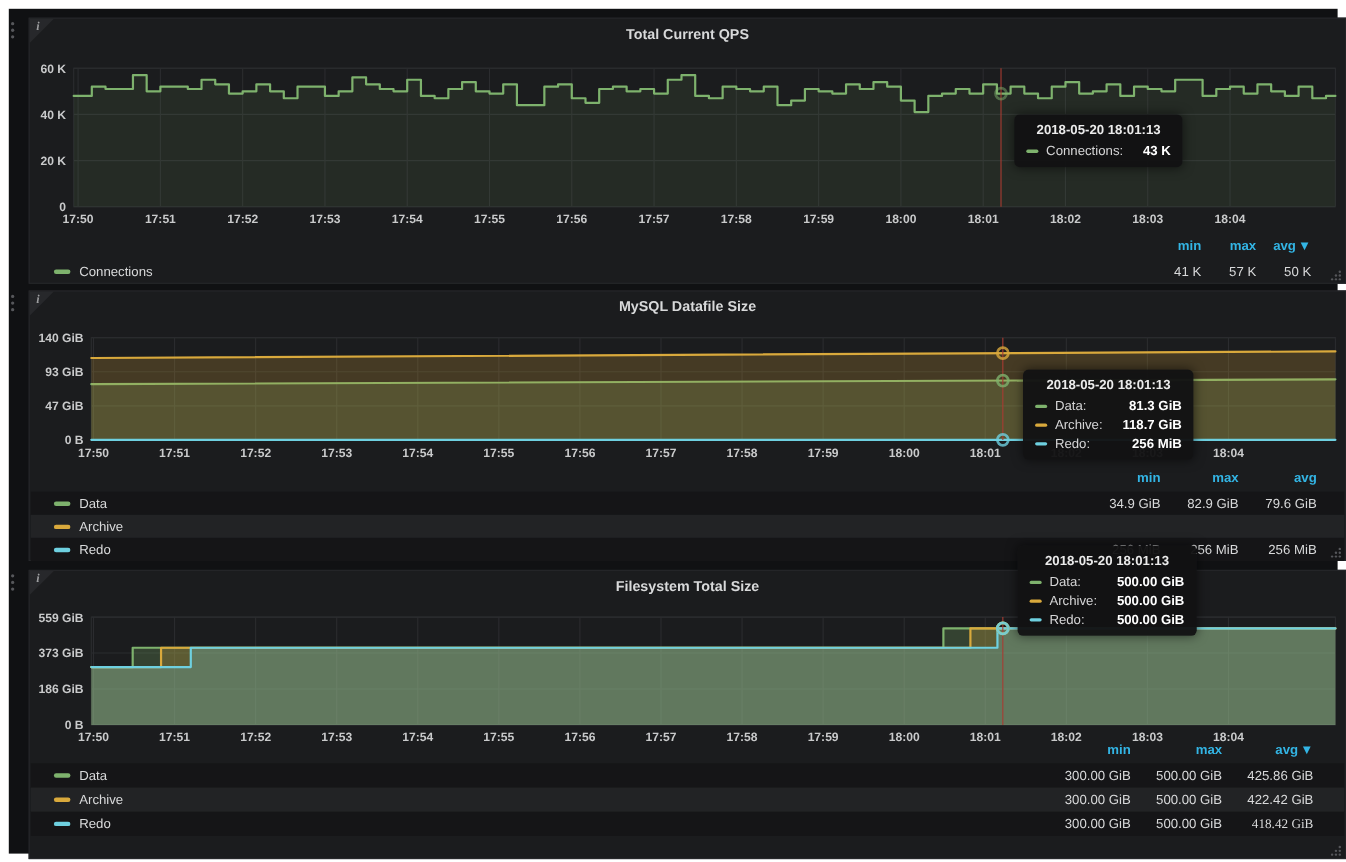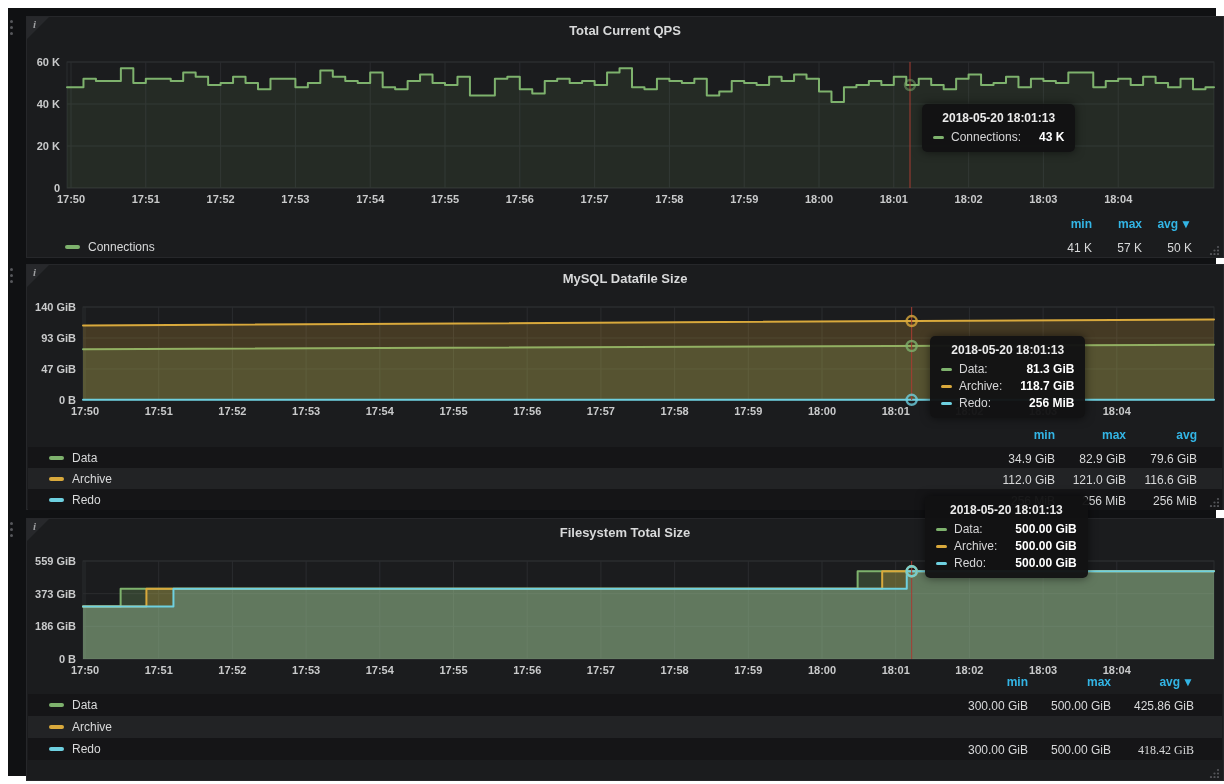--- a/index.html
+++ b/index.html
@@ -90,21 +90,21 @@
         <text x="642.4" y="186" text-anchor="middle" class="tick">17:58</text>
         <text x="717.1999999999999" y="186" text-anchor="middle" class="tick">17:59</text>
         <text x="792" y="186" text-anchor="middle" class="tick">18:00</text>
         <text x="866.8" y="186" text-anchor="middle" class="tick">18:01</text>
         <text x="941.5999999999999" y="186" text-anchor="middle" class="tick">18:02</text>
         <text x="1016.4" y="186" text-anchor="middle" class="tick">18:03</text>
         <text x="1091.2" y="186" text-anchor="middle" class="tick">18:04</text>
       </svg>
     <div class="legend">
         <div class="lg-head" style="right: 31px; top: 197px;"><span style="width: 50px;">min</span><span style="width: 50px;">max</span><span style="width: 50px;">avg<span class="caret">▼</span></span></div>
-        <div class="lg-label" style="left: 38px; top: 219px; height: 21px;">
+        <div class="lg-label" style="left: 22px; top: 219px; height: 21px;">
           <span class="dash" style="background: rgb(126, 178, 109);"></span>
           <span>Connections</span>
         </div>
         <div class="lg-stats" style="right: 31px; top: 219px; line-height: 21px;"><span style="width: 50px;">41 K</span><span style="width: 50px;">57 K</span><span style="width: 50px;">50 K</span></div>
       </div>
     <svg class="resize" width="11" height="11">
       <g fill="#55565a">
           <circle cx="9" cy="3" r="1.1"></circle>
           <circle cx="9" cy="6.5" r="1.1"></circle>
       <circle cx="5.5" cy="6.5" r="1.1"></circle>
@@ -181,21 +181,20 @@
         <div class="lg-label" style="left: 22px; top: 182px; height: 21px;">
           <span class="dash" style="background: rgb(126, 178, 109);"></span>
           <span>Data</span>
         </div>
         <div class="lg-stats" style="right: 26px; top: 182px; line-height: 21px;"><span style="width: 71px;">34.9 GiB</span><span style="width: 71px;">82.9 GiB</span><span style="width: 71px;">79.6 GiB</span></div>
         <div class="lg-stripe" style="top: 203px; height: 21px; background: rgb(34, 35, 37);"></div>
         <div class="lg-label" style="left: 22px; top: 203px; height: 21px;">
           <span class="dash" style="background: rgb(217, 169, 60);"></span>
           <span>Archive</span>
         </div>
-        <div class="lg-stats" style="right: 26px; top: 203px; line-height: 21px;"><span style="width: 71px;">112.0 GiB</span><span style="width: 71px;">121.0 GiB</span><span style="width: 71px;">116.6 GiB</span></div>
         <div class="lg-stripe" style="top: 224px; height: 21px; background: rgb(21, 21, 23);"></div>
         <div class="lg-label" style="left: 22px; top: 224px; height: 21px;">
           <span class="dash" style="background: rgb(110, 208, 224);"></span>
           <span>Redo</span>
         </div>
         <div class="lg-stats" style="right: 26px; top: 224px; line-height: 21px;"><span style="width: 71px;">256 MiB</span><span style="width: 71px;">256 MiB</span><span style="width: 71px;">256 MiB</span></div>
       </div>
     <svg class="resize" width="11" height="11">
       <g fill="#55565a">
           <circle cx="9" cy="3" r="1.1"></circle>
@@ -274,20 +273,21 @@
         <div class="lg-label" style="left: 22px; top: 175px; height: 22px;">
           <span class="dash" style="background: rgb(126, 178, 109);"></span>
           <span>Data</span>
         </div>
         <div class="lg-stats" style="right: 29px; top: 175px; line-height: 22px;"><span style="width: 83px;">300.00 GiB</span><span style="width: 83px;">500.00 GiB</span><span style="width: 83px;">425.86 GiB</span></div>
         <div class="lg-stripe" style="top: 197px; height: 22px; background: rgb(34, 35, 37);"></div>
         <div class="lg-label" style="left: 22px; top: 197px; height: 22px;">
           <span class="dash" style="background: rgb(217, 169, 60);"></span>
           <span>Archive</span>
         </div>
+        <div class="lg-stats" style="right: 29px; top: 197px; line-height: 22px;"><span style="width: 83px;">300.00 GiB</span><span style="width: 83px;">500.00 GiB</span><span style="width: 83px;">422.42 GiB</span></div>
         <div class="lg-stripe" style="top: 219px; height: 22px; background: rgb(21, 21, 23);"></div>
         <div class="lg-label" style="left: 22px; top: 219px; height: 22px;">
           <span class="dash" style="background: rgb(110, 208, 224);"></span>
           <span>Redo</span>
         </div>
         <div class="lg-stats" style="right: 29px; top: 219px; line-height: 22px;"><span style="width: 83px;">300.00 GiB</span><span style="width: 83px;">500.00 GiB</span><span style="width: 83px; font-family: Liberation Serif, serif;">418.42 GiB</span></div>
       </div>
     <svg class="resize" width="11" height="11">
       <g fill="#55565a">
           <circle cx="9" cy="3" r="1.1"></circle>

